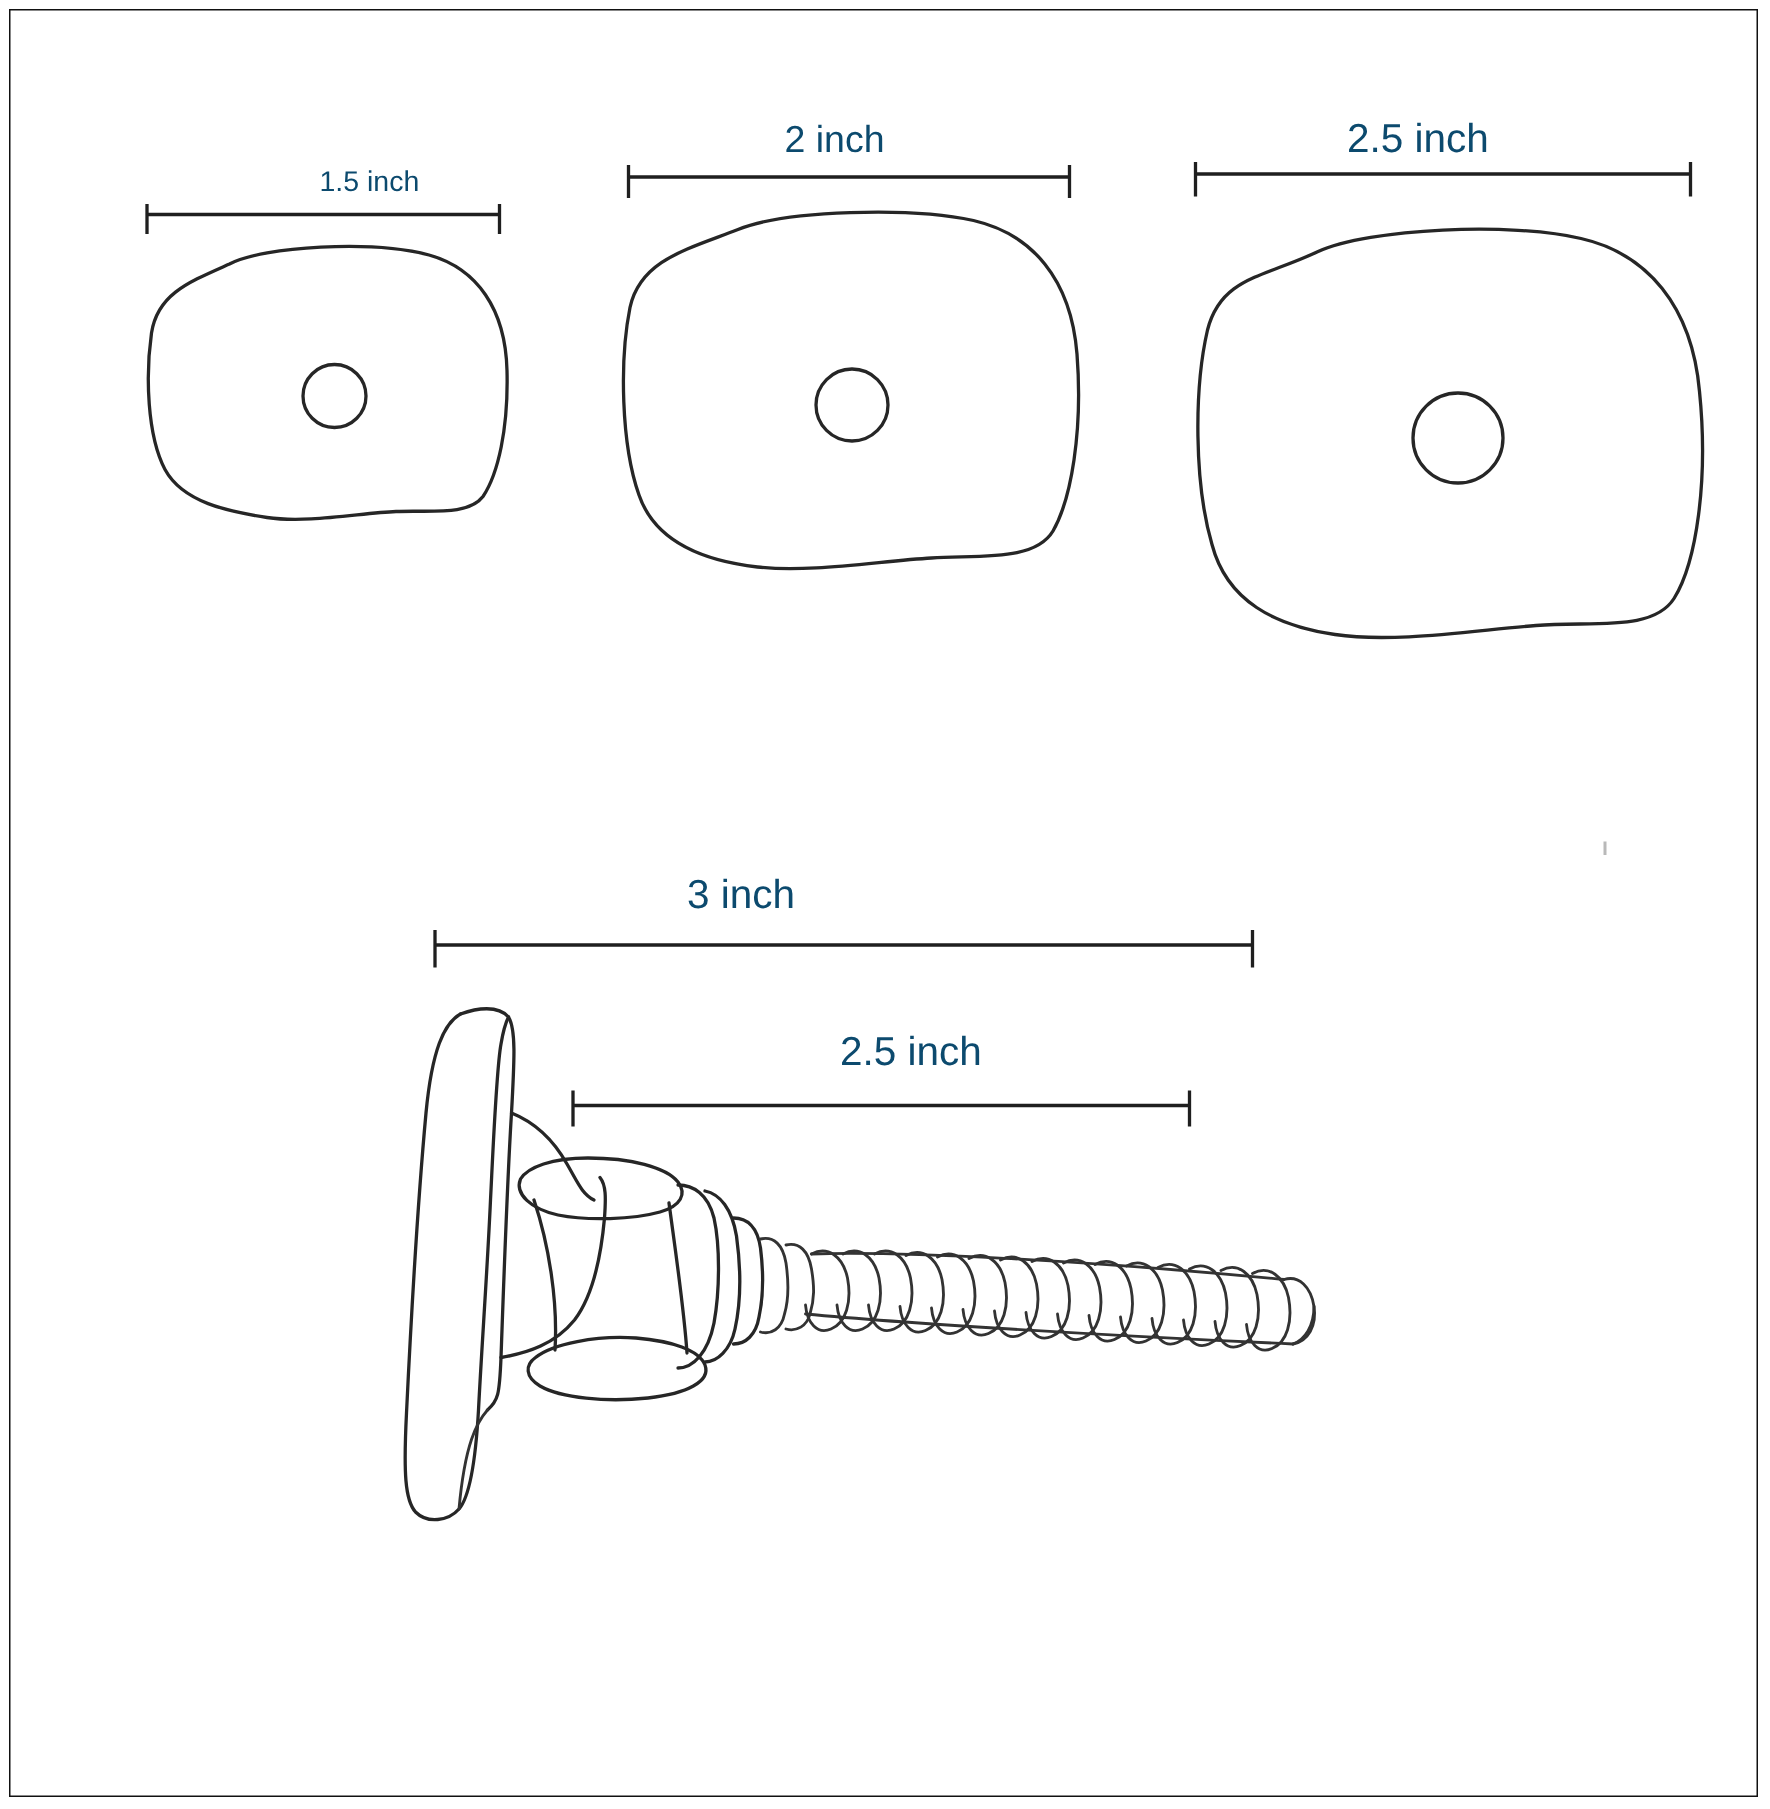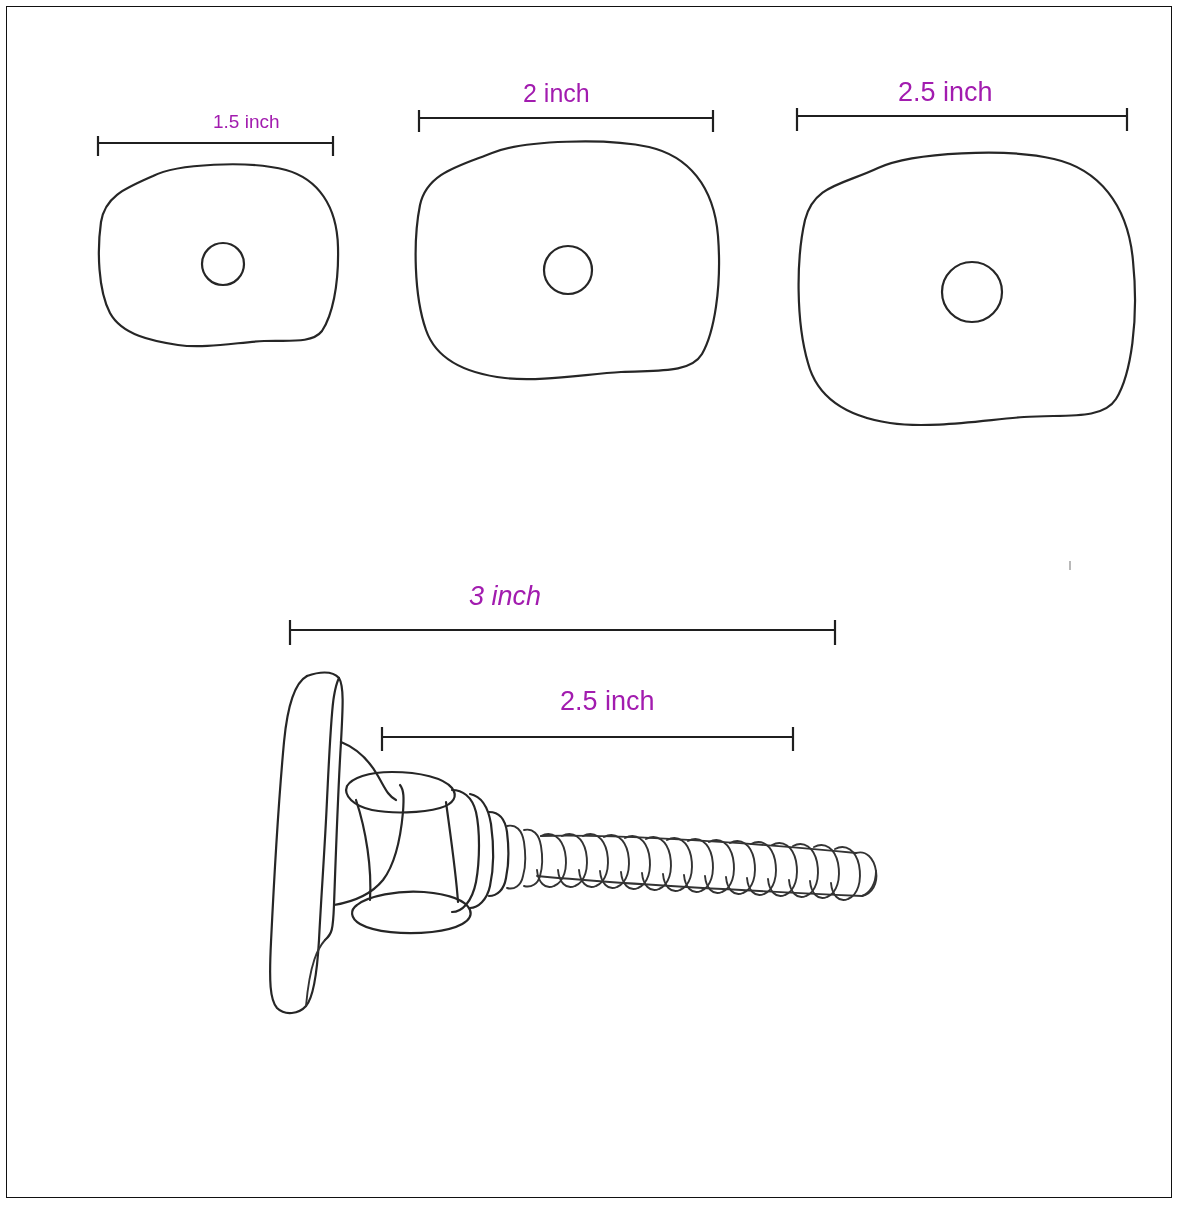--- a/index.html
+++ b/index.html
@@ -29,21 +29,21 @@
   }
   svg.sheet {
     position: absolute;
     left: 0;
     top: 0;
     width: 1180px;
     height: 1206px;
   }
   .dimlabel {
     position: absolute;
-    color: #a21caf;
+    color: #0c4a6e;
     white-space: nowrap;
     font-family: "Liberation Sans", sans-serif;
   }
   .stroke {
     fill: none;
     stroke: #262626;
     stroke-width: 2.2;
     stroke-linecap: round;
     stroke-linejoin: round;
   }
@@ -212,19 +212,19 @@
       <path class="stroke-thin" d="M537 876 C 600 882, 730 890, 862 896"></path>
     </g>
   </svg>
 
   <div class="dimlabel" style="left:175px; top:111px; font-size:19px;margin-left:38px;">1.5 inch</div>
 
   <div class="dimlabel" style="left:523px; top:79px; font-size:25px;">2 inch</div>
 
   <div class="dimlabel" style="left:898px; top:77px; font-size:27px;">2.5 inch</div>
 
-  <div class="dimlabel" style="left:469px; top:581px; font-size:27px;font-style:italic;">3 inch</div>
+  <div class="dimlabel" style="left:458px; top:581px; font-size:27px;">3 inch</div>
 
   <div class="dimlabel" style="left:560px; top:686px; font-size:27px;">2.5 inch</div>
 
   <div class="speck" style="left:1069px; top:561px;"></div>
 
 </div>
 
 </body></html>

